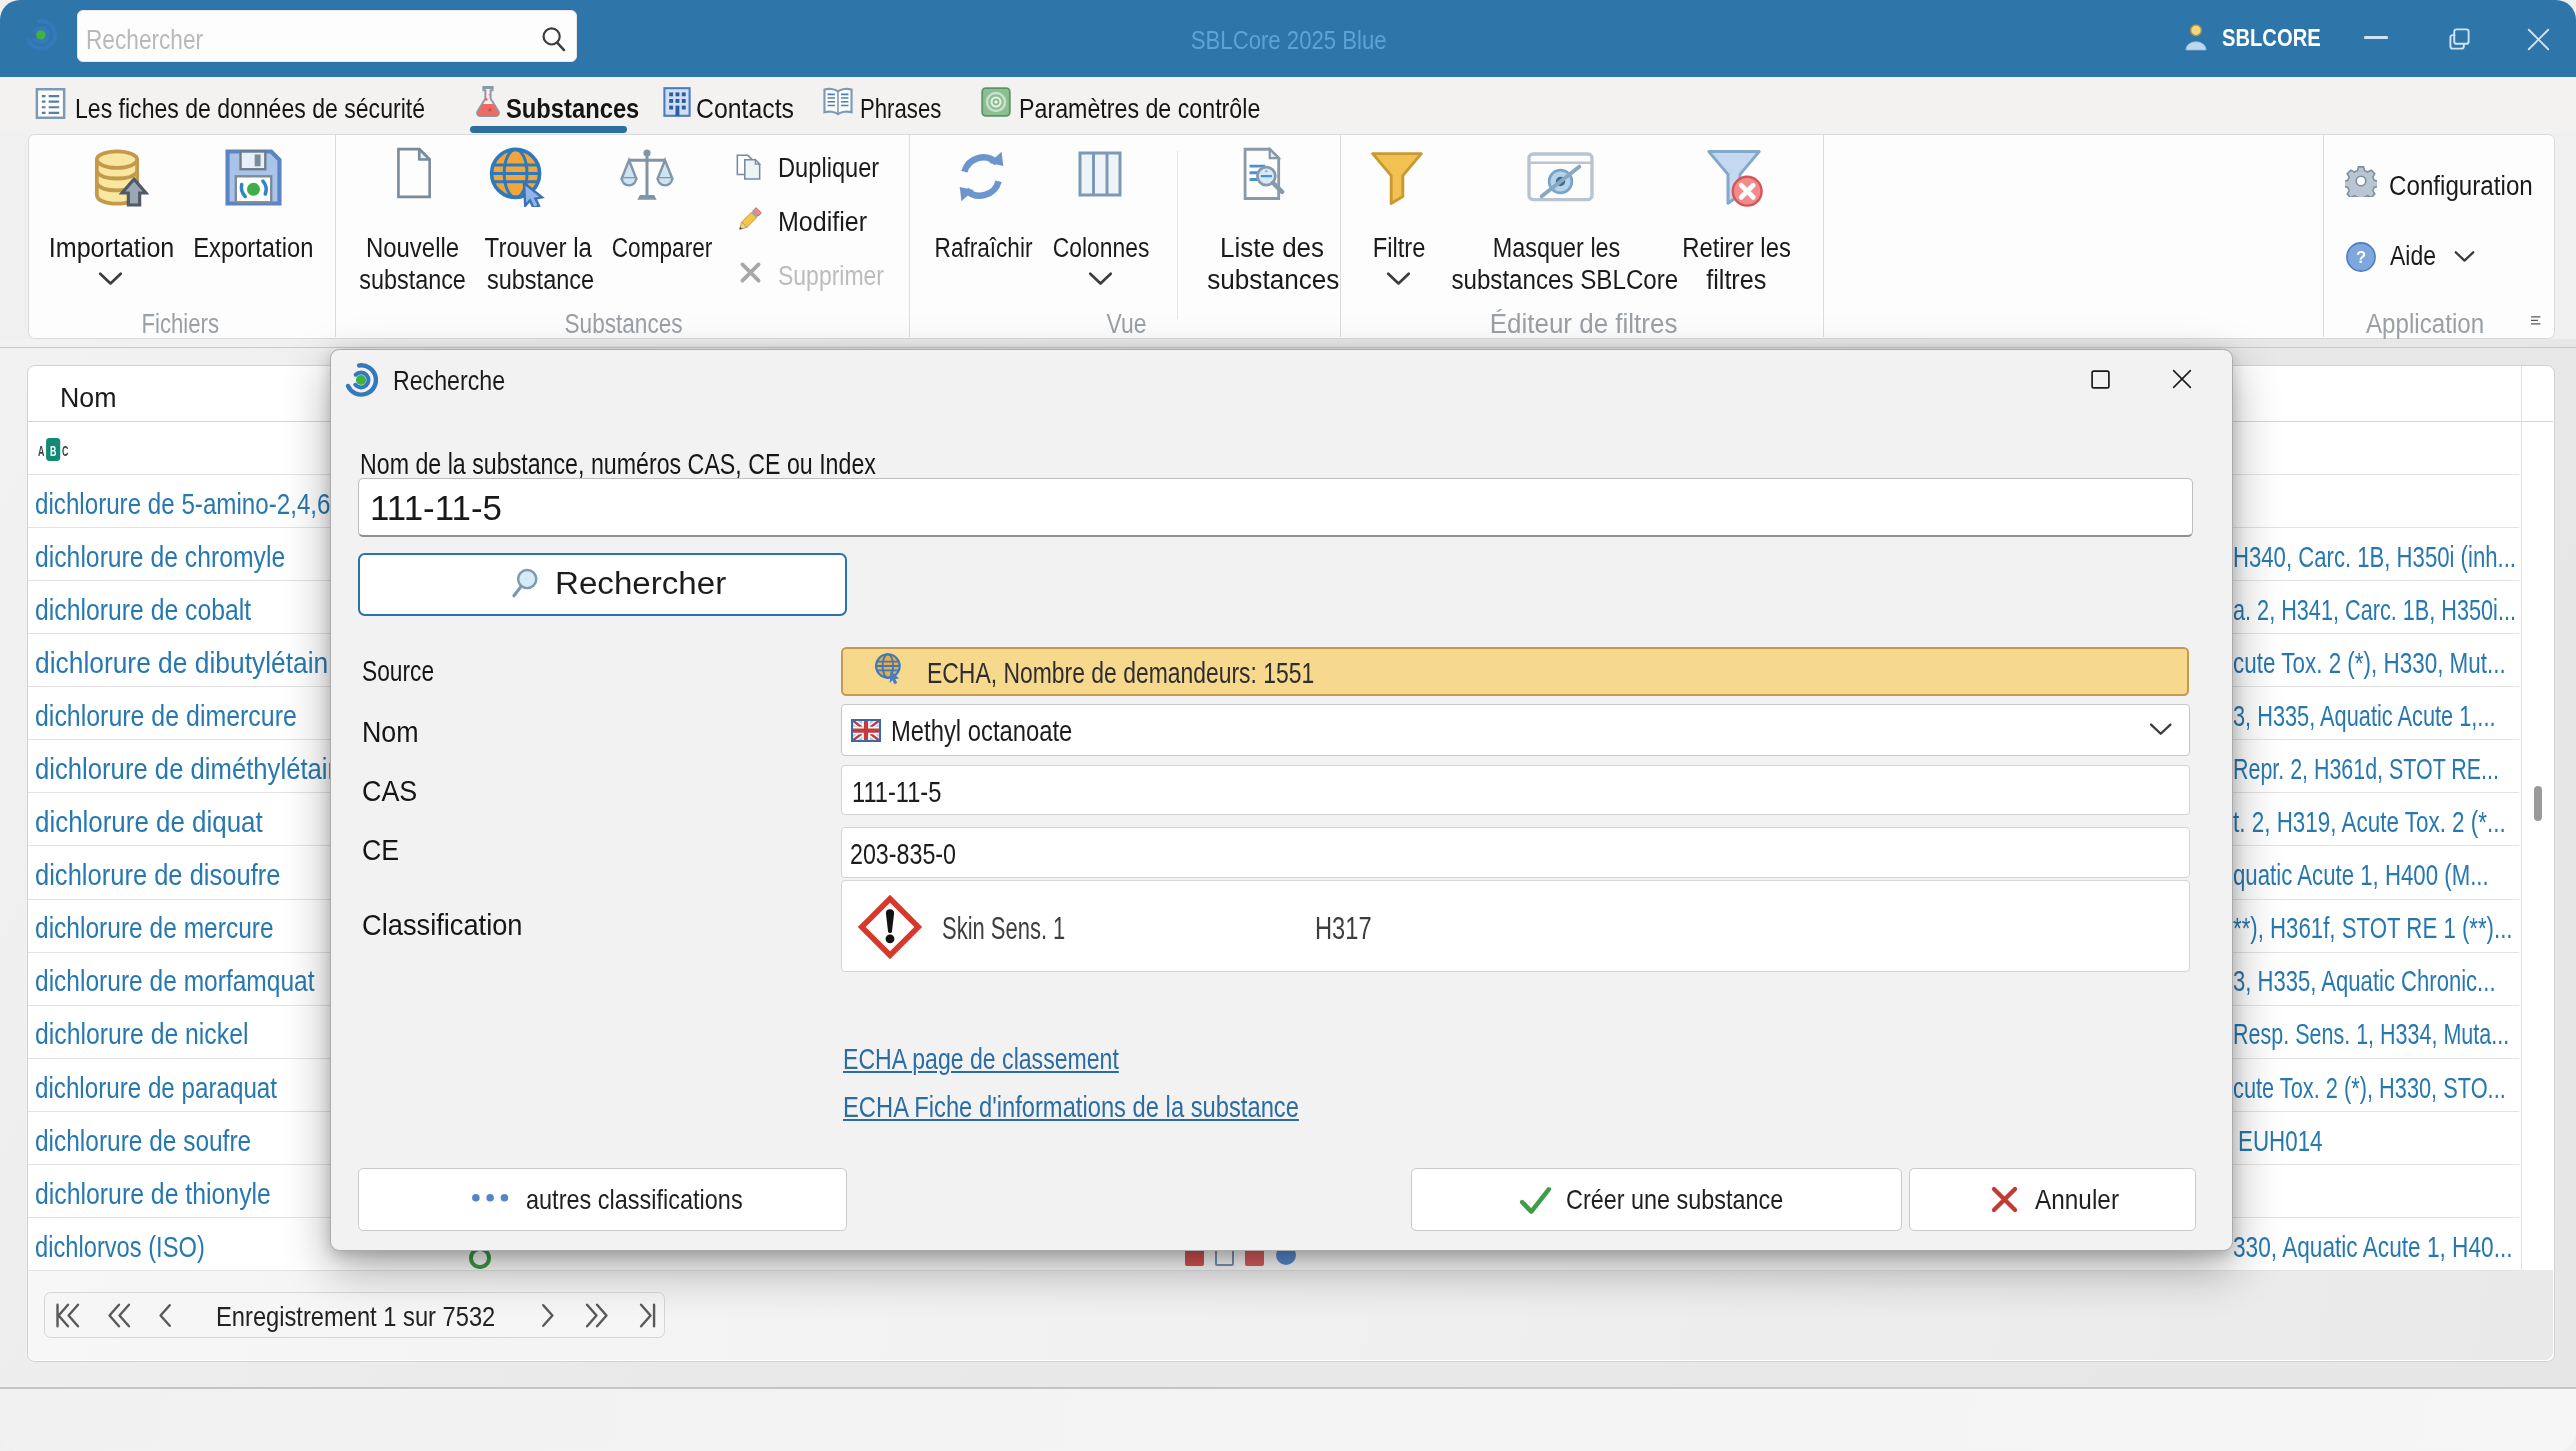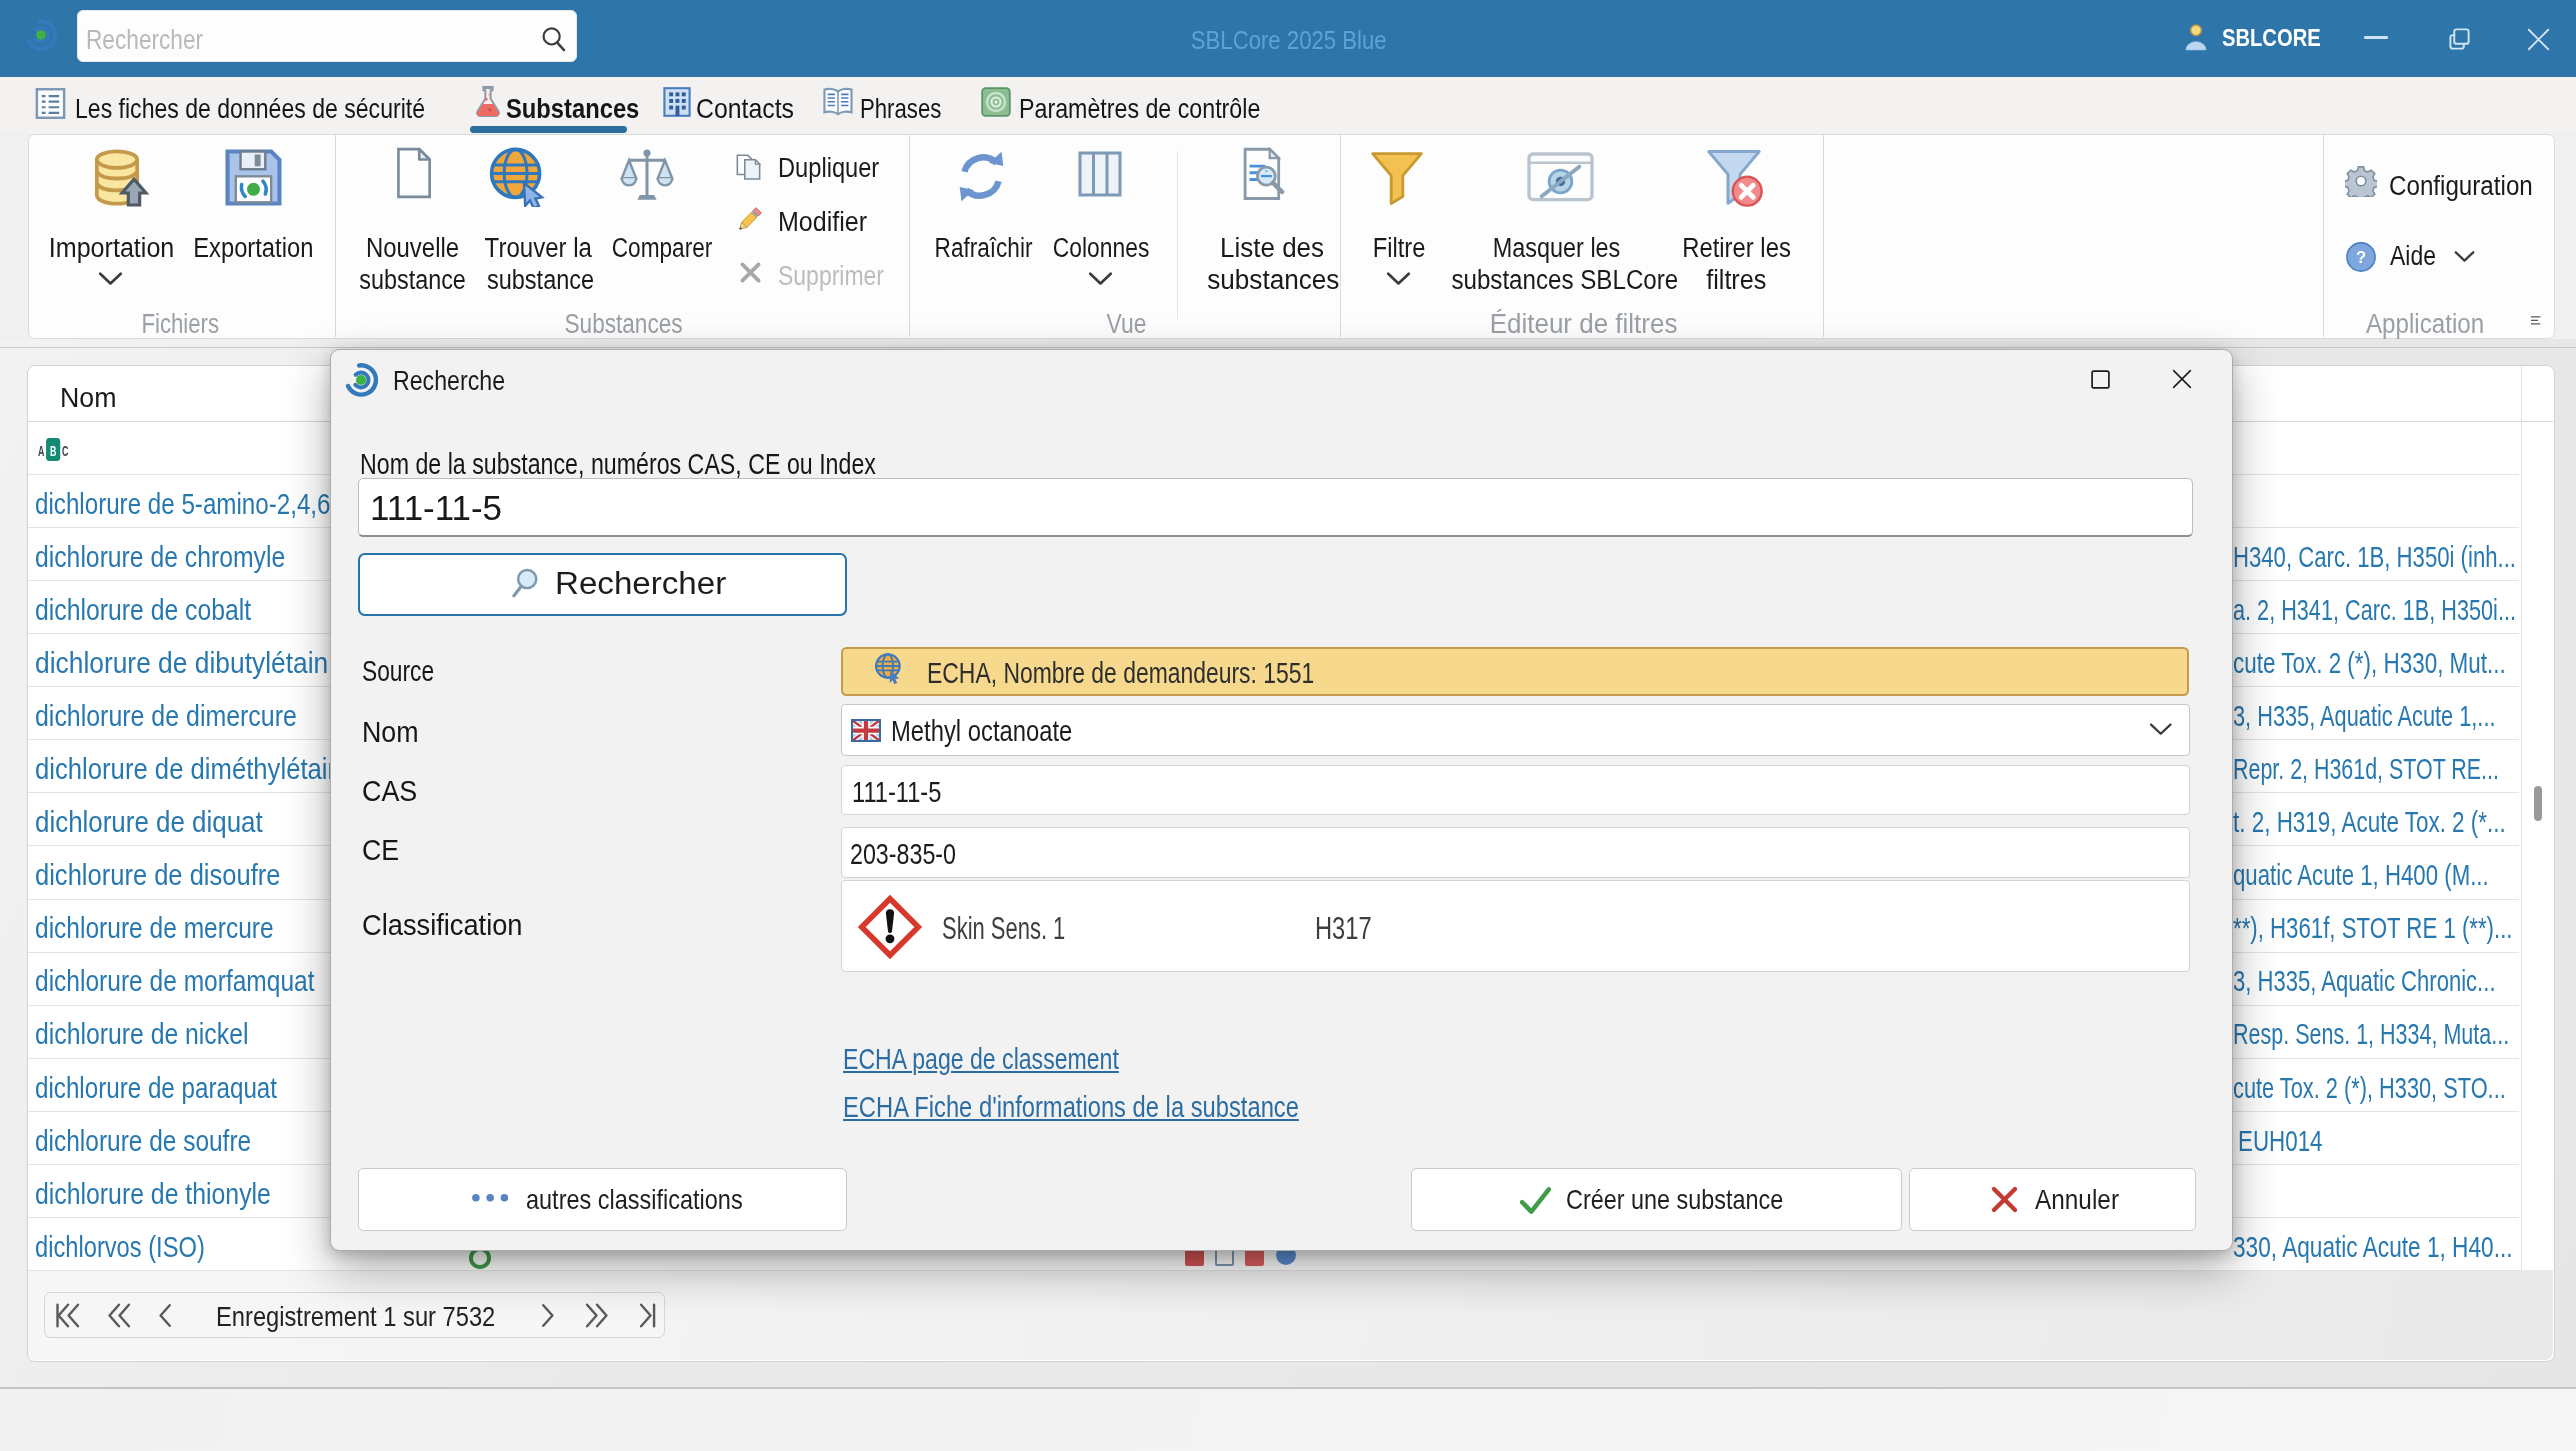--- a/index.html
+++ b/index.html
@@ -1,19 +1,19 @@
 <!DOCTYPE html>
 <html style="font-size:10.8px"><head><meta charset="utf-8">
 <style>
 *{margin:0;padding:0;box-sizing:border-box;}
 html,body{width:2576px;height:1452px;overflow:hidden;}
 body{font-family:"Liberation Sans",sans-serif;background:#f0f0f0;}
 .abs{position:absolute;}
 .txt{white-space:pre;line-height:1.15;}
-#root{position:relative;width:2576px;height:1452px;overflow:hidden;background:#f0f0f0;}
+#root{position:relative;width:2576px;height:1452px;overflow:hidden;background:#f0f0f0;border-radius:20px;}
 </style></head>
 <body>
 <div id="root">
 <div class="abs" style="left:0;top:0;width:2576px;height:77px;background:#2e76aa;"></div>
 <div class="abs" style="left:25px;top:19px;width:32px;height:32px;"><svg viewBox="0 0 100 100">
 <circle cx="50" cy="50" r="15" fill="#3eb342"></circle>
 <path d="M 44.5 7.4 A 43 43 0 1 1 11.9 67.8" fill="none" stroke="#3579bd" stroke-width="13" stroke-linecap="round"></path>
 <path d="M 34.4 34.4 A 22 22 0 1 1 33.2 64.1" fill="none" stroke="#3579bd" stroke-width="12" stroke-linecap="round"></path>
 </svg></div>
 <div class="abs" style="left:77px;top:10px;width:500px;height:52px;background:#fdfdfd;border-radius:6px;border:0.7px solid #e8e8e8;"></div>

